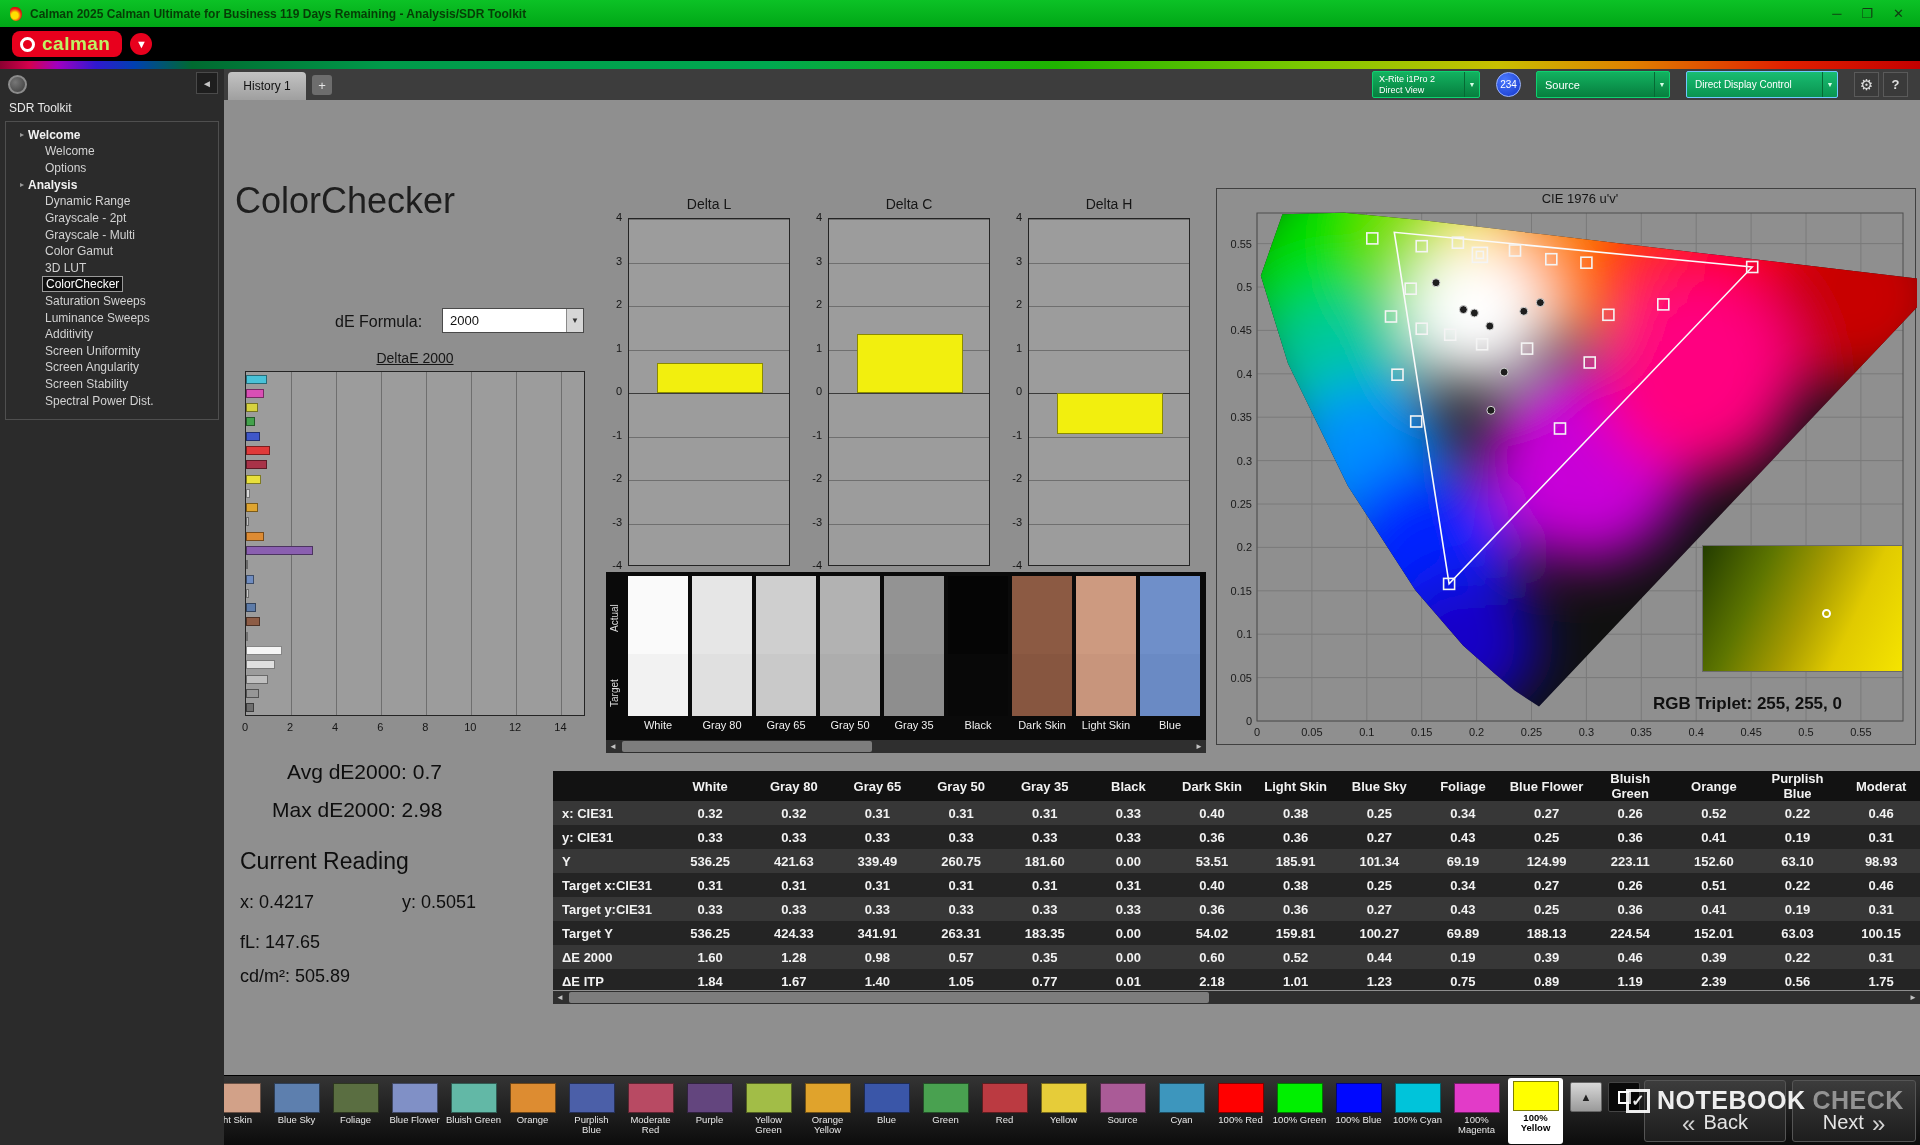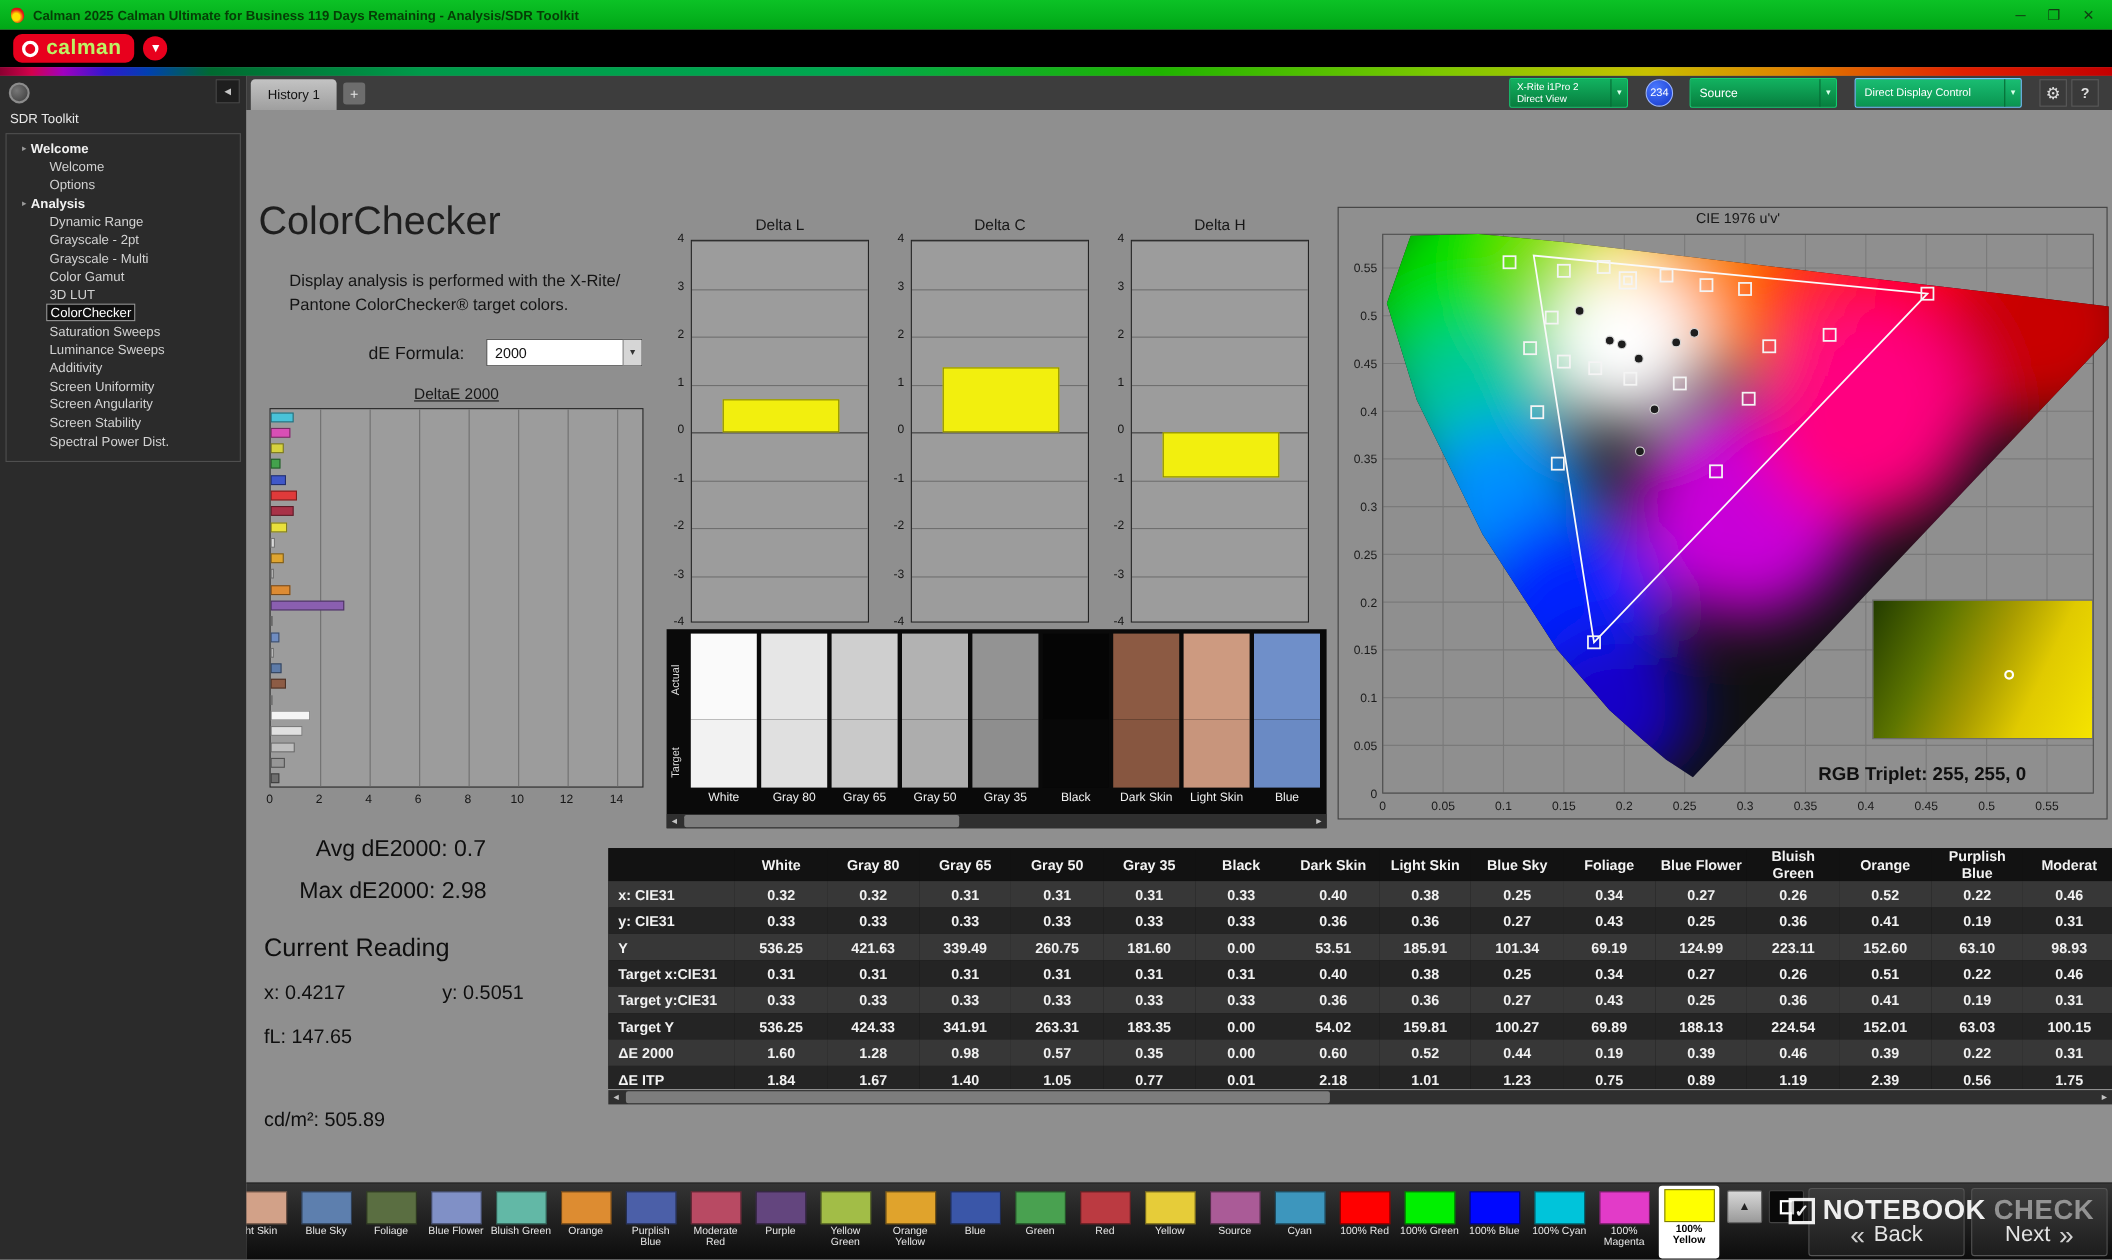--- a/index.html
+++ b/index.html
@@ -103,21 +103,21 @@
   #rgb-marker{position:absolute;left:60%;top:50%;width:9px;height:9px;border:2px solid #fff;border-radius:50%;}
   #rgb-text{position:absolute;left:436px;top:505px;font-size:17px;font-weight:bold;color:#101010;}
 
   
   #stat-avg{left:63px;top:660px;font-size:21px;color:#0e0e0e;}
   #stat-max{left:48px;top:698px;font-size:21px;color:#0e0e0e;}
   #stat-current{left:16px;top:748px;font-size:23px;color:#0e0e0e;}
   #stat-xy{left:16px;top:792px;font-size:18px;color:#0e0e0e;width:260px;}
   #stat-xy .yv{position:absolute;left:162px;}
   #stat-fl{left:16px;top:832px;font-size:18px;color:#0e0e0e;}
-  #stat-cd{left:16px;top:866px;font-size:18px;color:#0e0e0e;margin-top:42px;}
+  #stat-cd{left:16px;top:866px;font-size:18px;color:#0e0e0e;}
 
   
   #patch-table{position:absolute;left:329px;top:671px;width:1367px;height:219px;overflow:hidden;background:#141414;}
   #patch-table table{border-collapse:collapse;table-layout:fixed;width:1370px;font-size:13px;color:#f2f2f2;}
   #patch-table th,#patch-table td{height:24px;padding:0 2px;font-weight:bold;}
   #patch-table thead tr{background:#121212;}
   #patch-table td{text-align:center;}
   #patch-table .rlabel{text-align:left;padding-left:9px;}
   #patch-table tr.odd{background:#373737;}
   #patch-table tr.even{background:#242424;}
@@ -245,24 +245,20 @@
     <div id="ddc-btn" class="greenbtn">
       <div class="one">Direct Display Control</div>
       <div class="arrbox">▼</div>
     </div>
     <div id="gear-btn" class="sqbtn">⚙</div>
     <div id="help-btn" class="sqbtn">?</div>
   </div>
 
   <div id="content">
     <div id="page-title" class="ctext">ColorChecker</div>
-    <div id="page-desc" class="ctext">
-      <div>Display analysis is performed with the X-Rite/</div>
-      <div>Pantone ColorChecker® target colors.</div>
-    </div>
     <div id="de-formula-label" class="ctext">dE Formula:</div>
     <div id="de-formula-select">
       <span class="val">2000</span>
       <span class="arrbox">▼</span>
     </div>
 
     <div id="deltae-title" class="chart-title">DeltaE 2000</div>
     <div id="deltae-chart">
         <div class="vline" style="left: 45.0667px;"></div>
         <div class="vline" style="left: 90.1333px;"></div>

